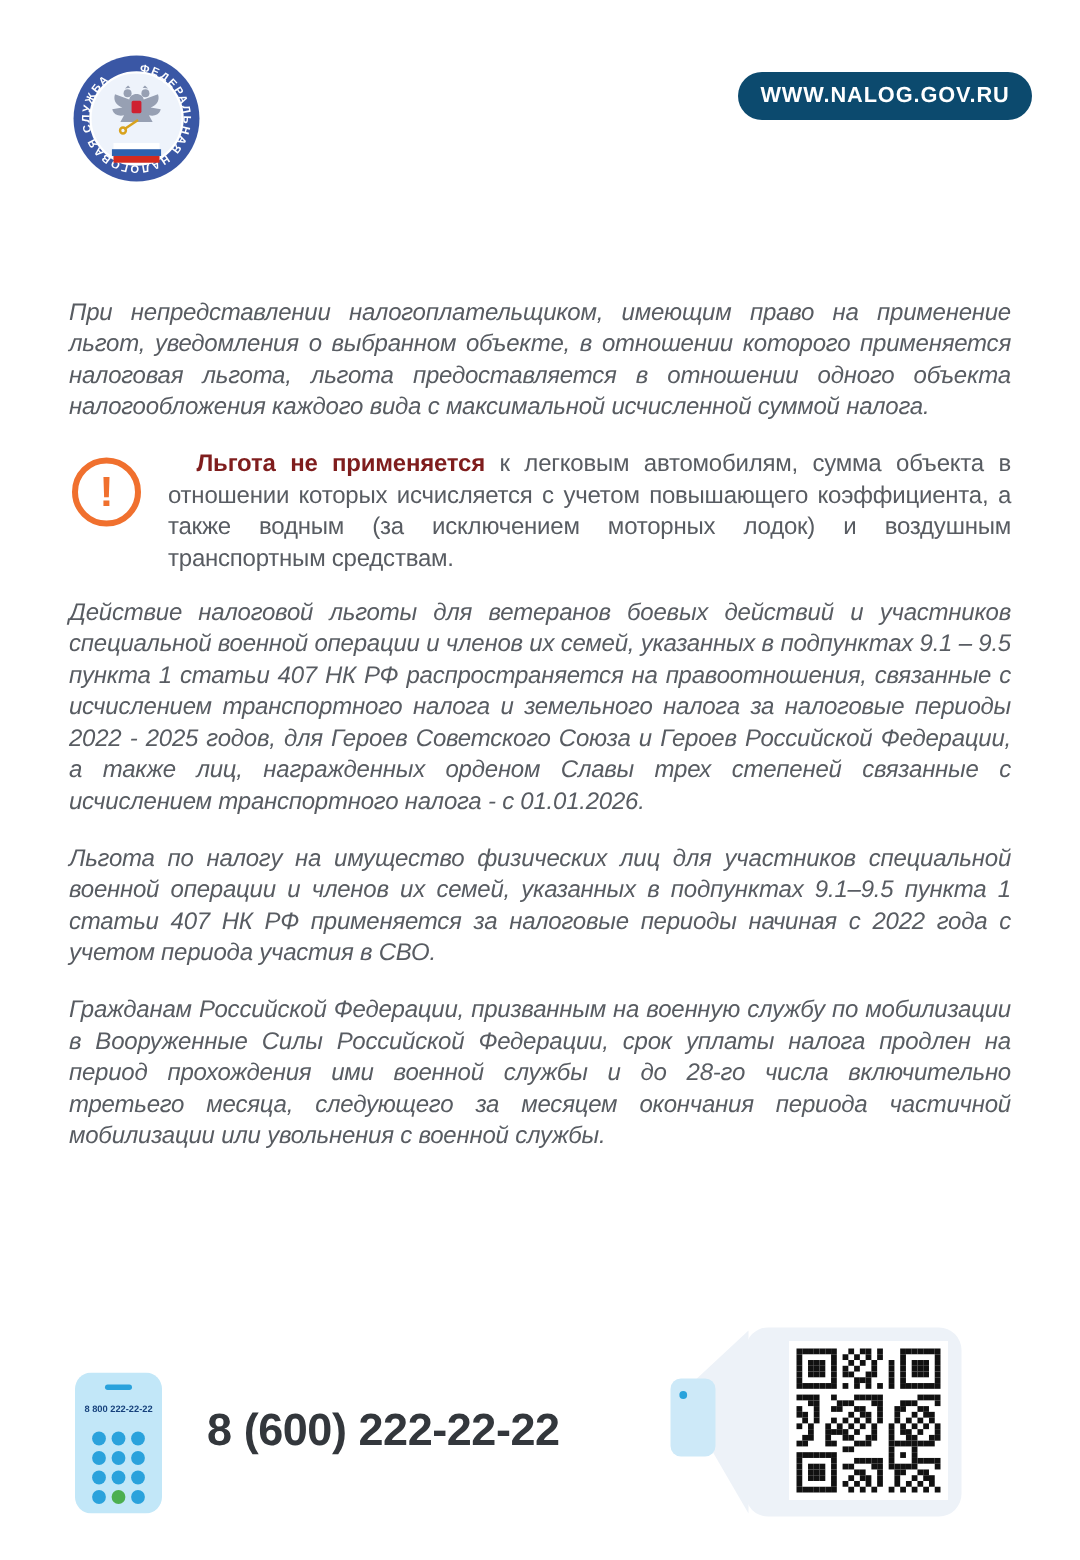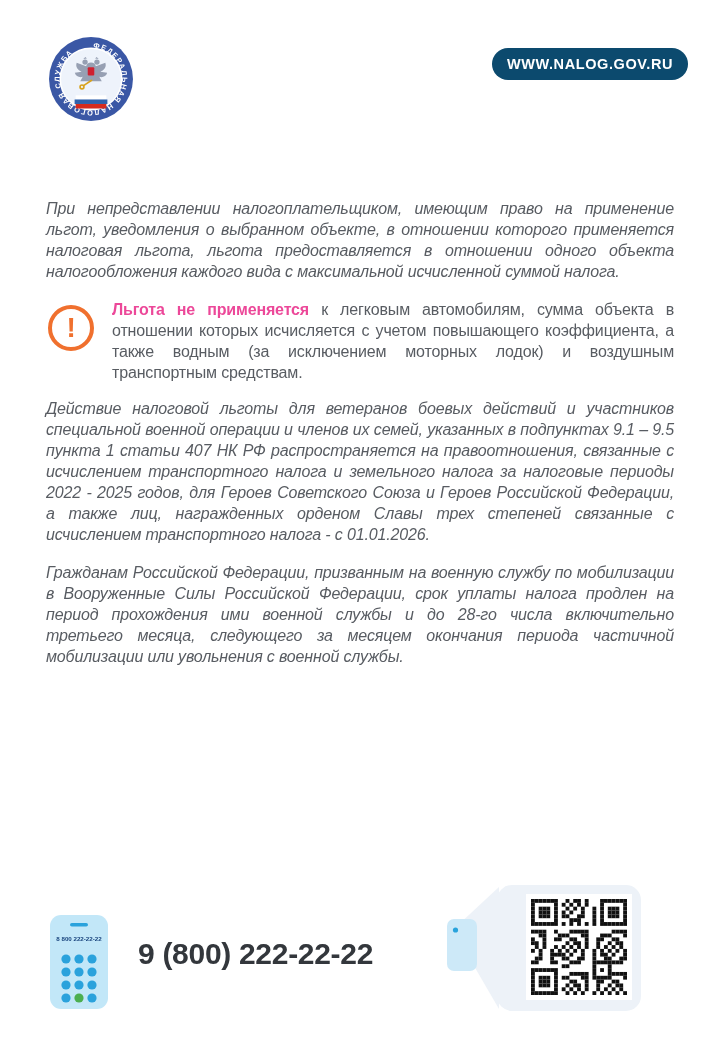--- a/index.html
+++ b/index.html
@@ -35,21 +35,21 @@
   }
   .para{text-align:justify;margin:0 0 17px 0;font-style:italic;}
   .warning{display:flex;align-items:flex-start;margin:2px 0 15px 0;}
   .warn-icon{
     flex:0 0 46px;width:46px;height:46px;margin:6px 18px 0 2px;
     border:4px solid #f0702e;border-radius:50%;box-sizing:border-box;
     display:flex;align-items:center;justify-content:center;
     color:#f0702e;font-size:28px;font-weight:800;line-height:1;
   }
   .warn-text{flex:1;text-align:justify;}
-  .warn-text b{color:#ec4899;}
+  .warn-text b{color:#7f1d1d;margin-left:19px;}
   
   .note{
     width:320px;margin:4px 14px 0 auto;text-align:center;
     font-style:italic;font-size:13.5px;line-height:19px;color:#54585e;
     white-space:pre-line;letter-spacing:0;
   }
   
   .footer{position:absolute;left:0;top:885px;width:720px;height:155px;}
   .phone-svg{position:absolute;left:50px;top:30px;width:58px;height:94px;}
   .phone-number{
@@ -105,20 +105,21 @@
 
     <p class="para">При непредставлении налогоплательщиком, имеющим право на применение льгот, уведомления о выбранном объекте, в отношении которого применяется налоговая льгота, льгота предоставляется в отношении одного объекта налогообложения каждого вида с максимальной исчисленной суммой налога.</p>
 
     <div class="warning">
       <div class="warn-icon">!</div>
       <div class="warn-text"><b>Льгота не применяется</b><span> к легковым автомобилям, сумма объекта в отношении которых исчисляется с учетом повышающего коэффициента, а также водным (за исключением моторных лодок) и воздушным транспортным средствам.</span></div>
     </div>
 
     <p class="para">Действие налоговой льготы для ветеранов боевых действий и участников специальной военной операции и членов их семей, указанных в подпунктах 9.1 – 9.5 пункта 1 статьи 407 НК РФ распространяется на правоотношения, связанные с исчислением транспортного налога и земельного налога за налоговые периоды 2022 - 2025 годов, для Героев Советского Союза и Героев Российской Федерации, а также лиц, награжденных орденом Славы трех степеней связанные с исчислением транспортного налога - с 01.01.2026.</p>
 
+    <p class="para">Льгота по налогу на имущество физических лиц для участников специальной военной операции и членов их семей, указанных в подпунктах 9.1–9.5 пункта 1 статьи 407 НК РФ применяется за налоговые периоды начиная с 2022 года с учетом периода участия в СВО.</p>
 
     <p class="para" style="margin-bottom:0">Гражданам Российской Федерации, призванным на военную службу по мобилизации в Вооруженные Силы Российской Федерации, срок уплаты налога продлен на период прохождения ими военной службы и до 28-го числа включительно третьего месяца, следующего за месяцем окончания периода частичной мобилизации или увольнения с военной службы.</p>
 
   </div>
 
   <div class="footer">
 
     <svg class="phone-svg" viewBox="0 0 58 94">
       <rect x="0" y="0" width="58" height="94" rx="11" fill="#c2e7f8"></rect>
       <rect x="20" y="8" width="18" height="3.6" rx="1.8" fill="#2aa2dc"></rect>
@@ -132,21 +133,21 @@
           <circle cx="42" cy="57" r="4.6" fill="#2aa2dc"></circle>
         <circle cx="16" cy="70" r="4.6" fill="#2aa2dc"></circle>
           <circle cx="29" cy="70" r="4.6" fill="#2aa2dc"></circle>
           <circle cx="42" cy="70" r="4.6" fill="#2aa2dc"></circle>
         <circle cx="16" cy="83" r="4.6" fill="#2aa2dc"></circle>
           <circle cx="29" cy="83" r="4.6" fill="#4caf50"></circle>
           <circle cx="42" cy="83" r="4.6" fill="#2aa2dc"></circle>
       </g>
     </svg>
 
-    <div class="phone-number">9 (800) 222-22-22</div>
+    <div class="phone-number">8 (600) 222-22-22</div>
 
     <svg class="qr-graphic" viewBox="0 0 200 135">
       <rect x="52" y="2" width="144" height="126" rx="15" fill="#edf2f8"></rect>
       <polygon points="11,44 54,4 54,126 11,52" fill="#edf2f8"></polygon>
       <rect x="2" y="36" width="30" height="52" rx="7" fill="#cde9f8"></rect>
       <circle cx="10.5" cy="47" r="2.6" fill="#29a3dc"></circle>
       <rect x="81" y="11" width="106" height="106" fill="#ffffff"></rect>
       <g id="qr-modules" fill="#111111">
           <rect x="86.00" y="16.00" width="3.84" height="3.84"></rect>
           <rect x="89.84" y="16.00" width="3.84" height="3.84"></rect>

